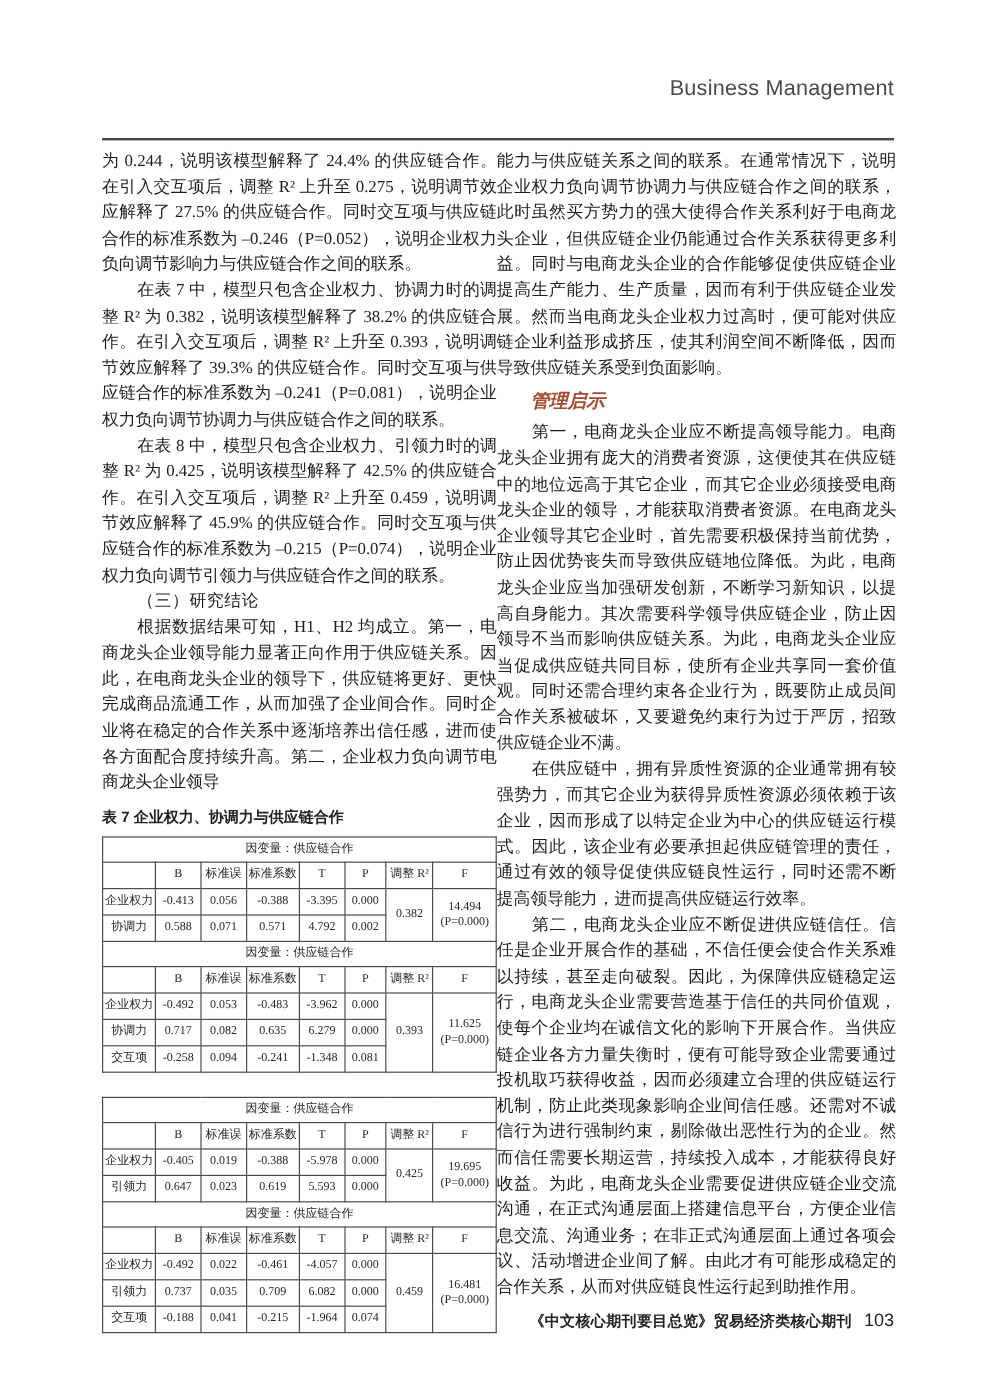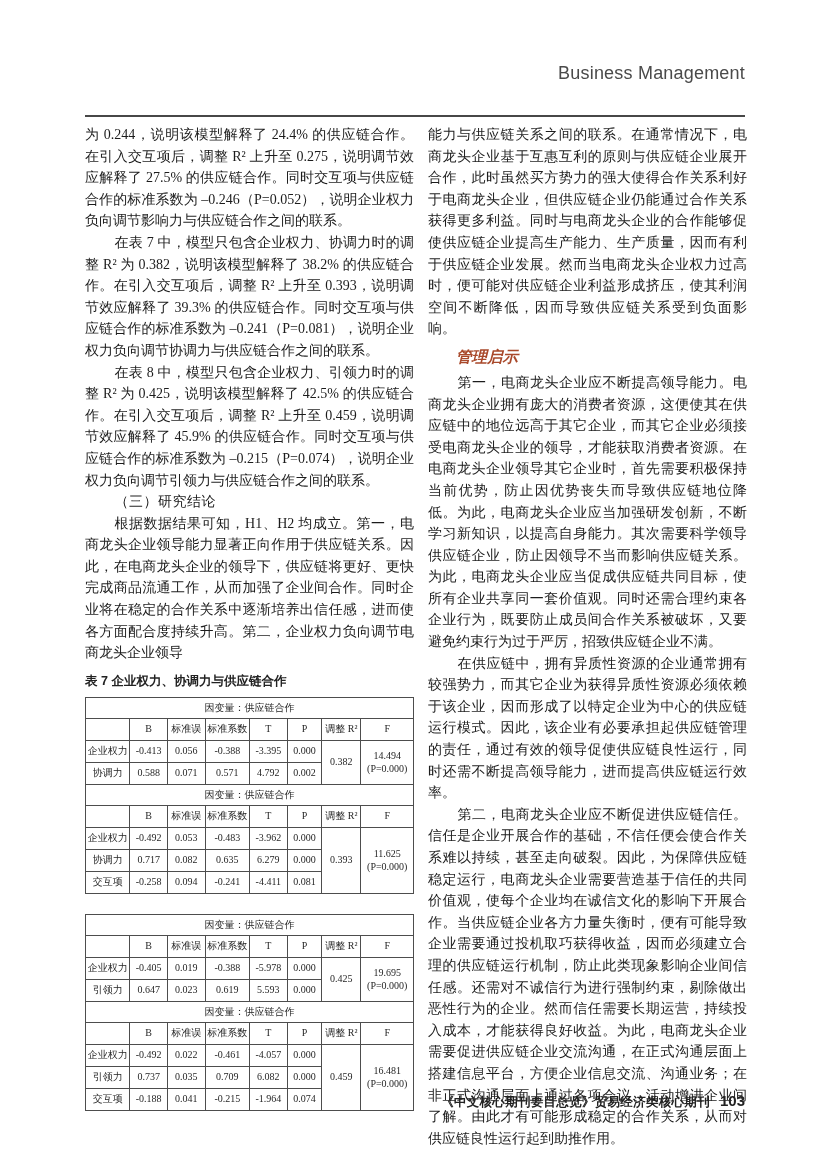--- a/index.html
+++ b/index.html
@@ -7,21 +7,21 @@
     position:relative;width:827px;height:1160px;background:#ffffff;
     font-family:"Liberation Serif","DejaVu Serif",serif;color:#1c1c1c;
     overflow:hidden;margin:0 auto;
   }
   .running-head{
     position:absolute;top:63px;left:76px;right:82px;text-align:right;
     font-family:"Liberation Sans","DejaVu Sans",sans-serif;
     font-size:18px;color:#4a4a4a;letter-spacing:.2px;
   }
   .head-rule{position:absolute;top:115px;left:85px;right:82px;border-top:2px solid #474747;}
-  .content{position:absolute;top:124px;left:85px;right:80px;display:flex;gap:14px;}
+  .content{position:absolute;top:124px;left:85px;right:80px;display:flex;}
   .col{font-size:14px;line-height:21.6px;text-align:justify;}
   .col-left{width:329px;}
   .col-right{flex:1;}
   .para{margin:0;}
   .ind{text-indent:2.1em;}
   .subhead-kai{letter-spacing:.5px;}
   .section-heading{
     margin:6px 0 4px 0;padding-left:28px;
     font-family:"Liberation Sans","DejaVu Sans",sans-serif;
     font-size:15.5px;font-weight:bold;color:#A9492B;line-height:22px;font-style:italic;
@@ -41,21 +41,21 @@
   }
   table.doc-table .depvar-row td{height:16px;}
   .fcell div{line-height:13px;}
   .c-name{width:13.5%;} .c-b{width:11.5%;} .c-se{width:11.5%;} .c-beta{width:13.5%;}
   .c-t{width:11.5%;} .c-p{width:10.5%;} .c-r2{width:12%;} .c-f{width:16%;}
   .footer{
     position:absolute;top:1092px;right:82px;text-align:right;
     font-family:"Liberation Sans","DejaVu Sans",sans-serif;color:#222;
   }
   .footer-note{font-size:12.5px;font-weight:bold;letter-spacing:.3px;}
-  .footer-page{font-size:15px;font-weight:bold;margin-left:10px;}
+  .footer-page{font-size:15px;font-weight:normal;margin-left:10px;}
 </style>
 </head>
 <body>
 
 <div class="page">
 
   <div class="running-head">
     <span>Business Management</span>
   </div>
   <div class="head-rule"></div>
@@ -148,21 +148,21 @@
             <td>0.082</td>
             <td>0.635</td>
             <td>6.279</td>
             <td>0.000</td>
           </tr>
           <tr>
             <td>交互项</td>
             <td>-0.258</td>
             <td>0.094</td>
             <td>-0.241</td>
-            <td>-4.411</td>
+            <td>-1.348</td>
             <td>0.081</td>
           </tr>
         </tbody>
       </table>
 
       <table class="doc-table">
         <colgroup>
           <col class="c-name">
             <col class="c-b">
             <col class="c-se">
@@ -247,21 +247,21 @@
             <td>0.041</td>
             <td>-0.215</td>
             <td>-1.964</td>
             <td>0.074</td>
           </tr>
         </tbody>
       </table>
     </div>
 
     <div class="col col-right">
-      <p class="para">能力与供应链关系之间的联系。在通常情况下，电商龙头企业基于互惠互利的原则与供应链企业展开合作，此时虽然买方势力的强大使得合作关系利好于电商龙头企业，但供应链企业仍能通过合作关系获得更多利益。同时与电商龙头企业的合作能够促使供应链企业提高生产能力、生产质量，因而有利于供应链企业发展。然而当电商龙头企业权力过高时，便可能对供应链企业利益形成挤压，使其利润空间不断降低，因而导致供应链关系受到负面影响。</p>
+      <p class="para">能力与供应链关系之间的联系。在通常情况下，说明企业权力负向调节协调力与供应链合作之间的联系，此时虽然买方势力的强大使得合作关系利好于电商龙头企业，但供应链企业仍能通过合作关系获得更多利益。同时与电商龙头企业的合作能够促使供应链企业提高生产能力、生产质量，因而有利于供应链企业发展。然而当电商龙头企业权力过高时，便可能对供应链企业利益形成挤压，使其利润空间不断降低，因而导致供应链关系受到负面影响。</p>
       <h2 class="section-heading">管理启示</h2>
       <p class="para ind">第一，电商龙头企业应不断提高领导能力。电商龙头企业拥有庞大的消费者资源，这便使其在供应链中的地位远高于其它企业，而其它企业必须接受电商龙头企业的领导，才能获取消费者资源。在电商龙头企业领导其它企业时，首先需要积极保持当前优势，防止因优势丧失而导致供应链地位降低。为此，电商龙头企业应当加强研发创新，不断学习新知识，以提高自身能力。其次需要科学领导供应链企业，防止因领导不当而影响供应链关系。为此，电商龙头企业应当促成供应链共同目标，使所有企业共享同一套价值观。同时还需合理约束各企业行为，既要防止成员间合作关系被破坏，又要避免约束行为过于严厉，招致供应链企业不满。</p>
       <p class="para ind">在供应链中，拥有异质性资源的企业通常拥有较强势力，而其它企业为获得异质性资源必须依赖于该企业，因而形成了以特定企业为中心的供应链运行模式。因此，该企业有必要承担起供应链管理的责任，通过有效的领导促使供应链良性运行，同时还需不断提高领导能力，进而提高供应链运行效率。</p>
       <p class="para ind">第二，电商龙头企业应不断促进供应链信任。信任是企业开展合作的基础，不信任便会使合作关系难以持续，甚至走向破裂。因此，为保障供应链稳定运行，电商龙头企业需要营造基于信任的共同价值观，使每个企业均在诚信文化的影响下开展合作。当供应链企业各方力量失衡时，便有可能导致企业需要通过投机取巧获得收益，因而必须建立合理的供应链运行机制，防止此类现象影响企业间信任感。还需对不诚信行为进行强制约束，剔除做出恶性行为的企业。然而信任需要长期运营，持续投入成本，才能获得良好收益。为此，电商龙头企业需要促进供应链企业交流沟通，在正式沟通层面上搭建信息平台，方便企业信息交流、沟通业务；在非正式沟通层面上通过各项会议、活动增进企业间了解。由此才有可能形成稳定的合作关系，从而对供应链良性运行起到助推作用。</p>
     </div>
 
   </div>
 
   <div class="footer">
     <span class="footer-note">《中文核心期刊要目总览》贸易经济类核心期刊</span><span class="footer-page">103</span>

